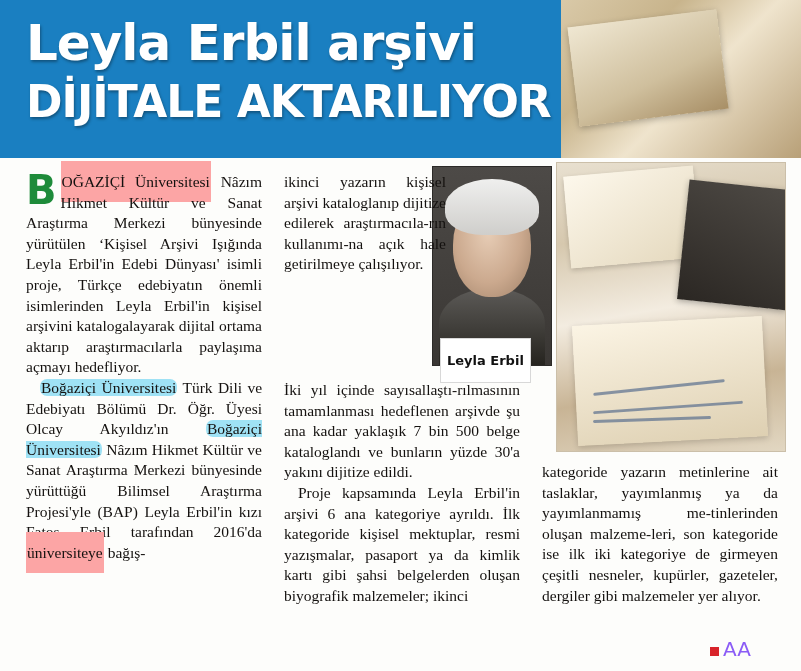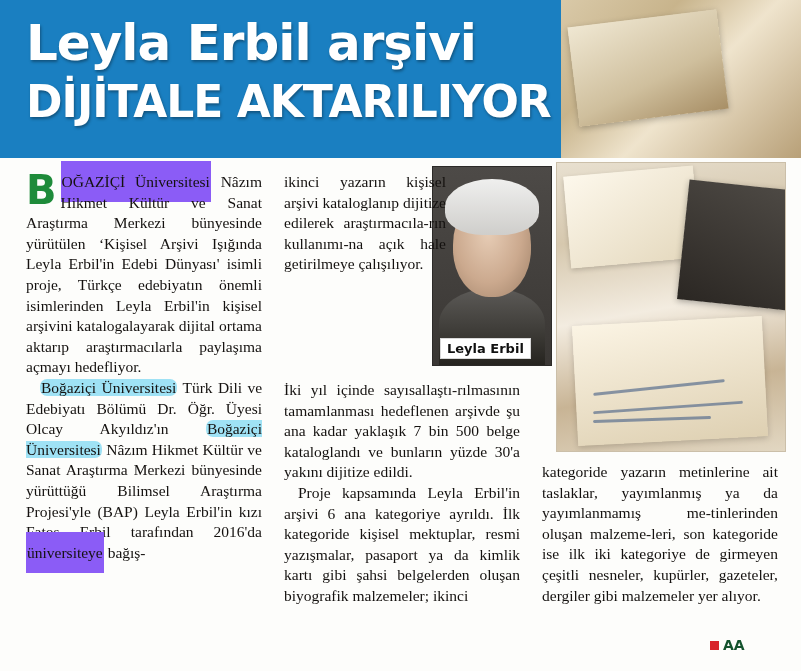--- a/index.html
+++ b/index.html
@@ -105,21 +105,21 @@
   .dropcap {
     float: left;
     font-family: "DejaVu Sans", sans-serif;
     font-weight: bold;
     font-size: 40px;
     line-height: 33px;
     padding: 2px 4px 0 0;
     color: #1e8b3a;
   }
   .hl-green {
-    background: #8b5cf6;
+    background: #fca5a5;
     padding: 12px 1px;
   }
   .hl-blue {
     background: #9fe2f5;
     padding: 0 1px;
     border-radius: 7px;
   }
 
   
   .portrait {
@@ -161,21 +161,21 @@
   }
   .portrait-caption {
     position: absolute;
     left: 440px;
     top: 338px;
     background: #ffffff;
     color: #111111;
     font-family: "DejaVu Sans", sans-serif;
     font-weight: bold;
     font-size: 13px;
-    padding: 2px 6px;
+    padding: 14px 6px;
     border: 1px solid #d8d8d8;
   }
 
   
   .side-photo {
     position: absolute;
     left: 556px;
     top: 162px;
     width: 228px;
     height: 288px;
@@ -235,23 +235,23 @@
     width: 132px;
     transform: rotate(-6deg);
   }
 
   
   .byline {
     position: absolute;
     left: 710px;
     top: 637px;
     font-family: "DejaVu Sans", sans-serif;
-    font-weight: bold;
-    font-size: 14px;
-    color: #14532d;
+    font-weight: normal;
+    font-size: 20px;
+    color: #8b5cf6;
   }
   .byline .sq {
     display: inline-block;
     width: 9px;
     height: 9px;
     background: #d8232a;
     margin-right: 4px;
   }
 </style>
 </head>

